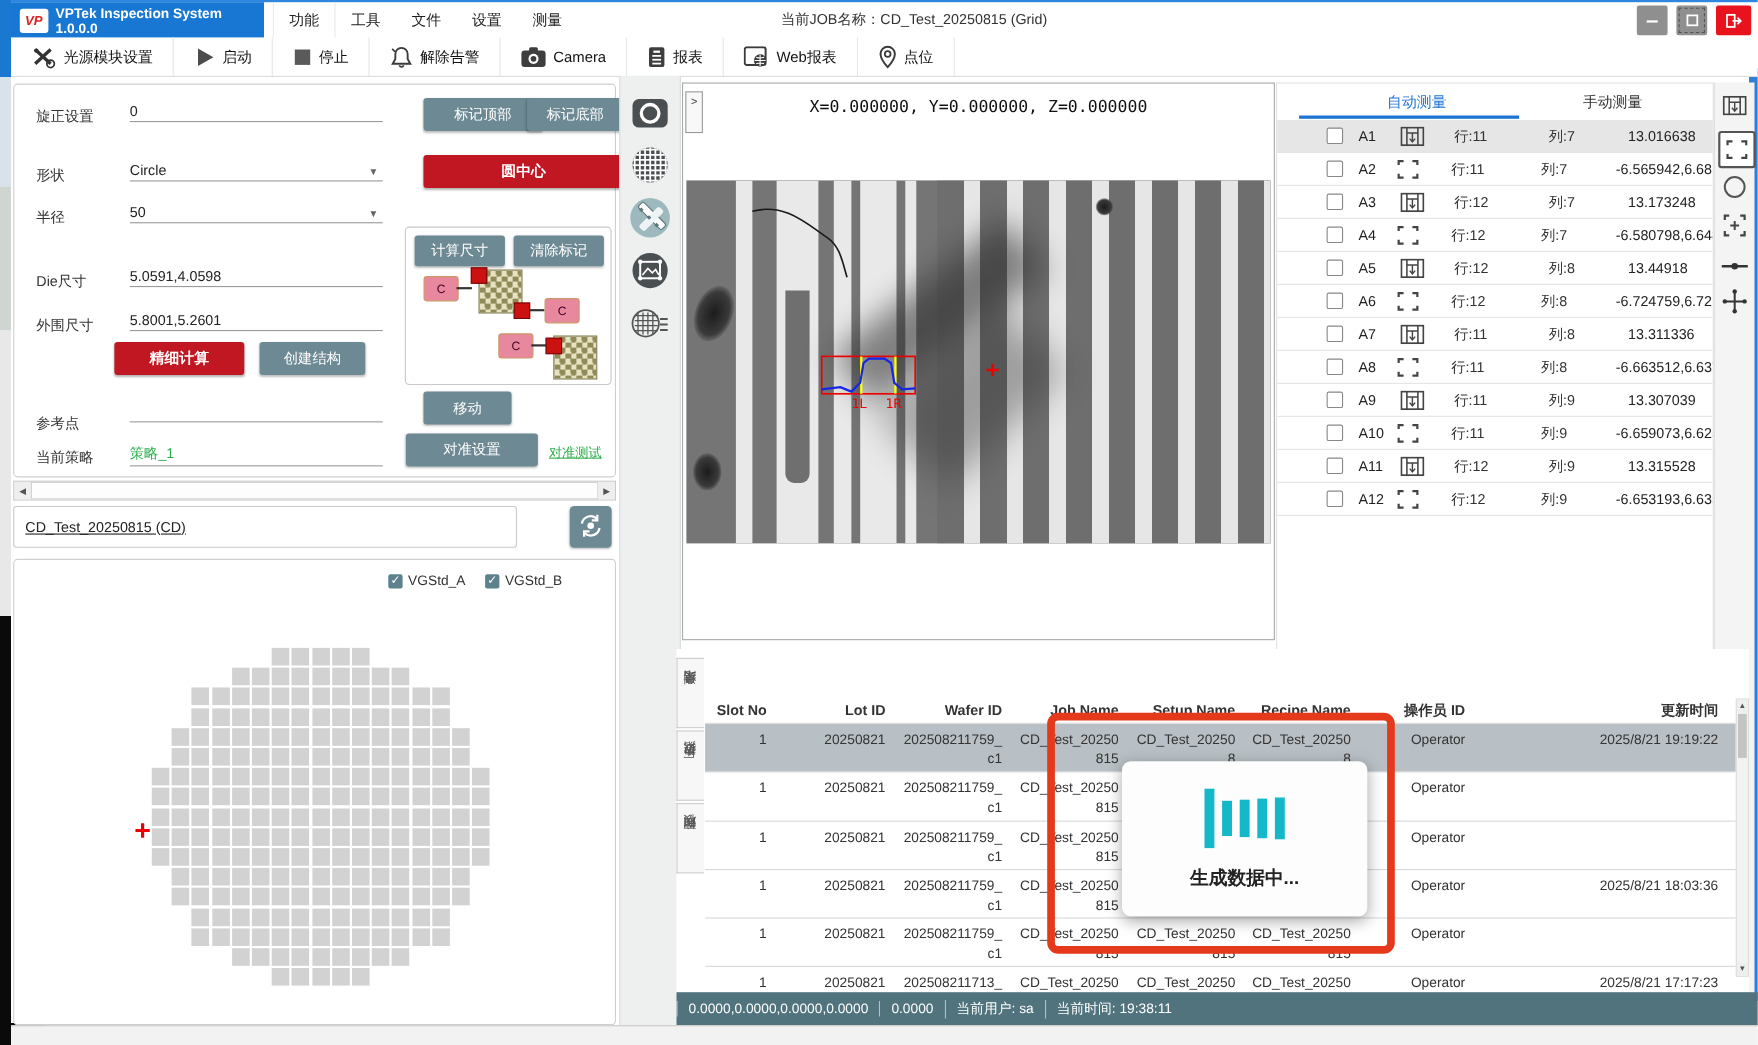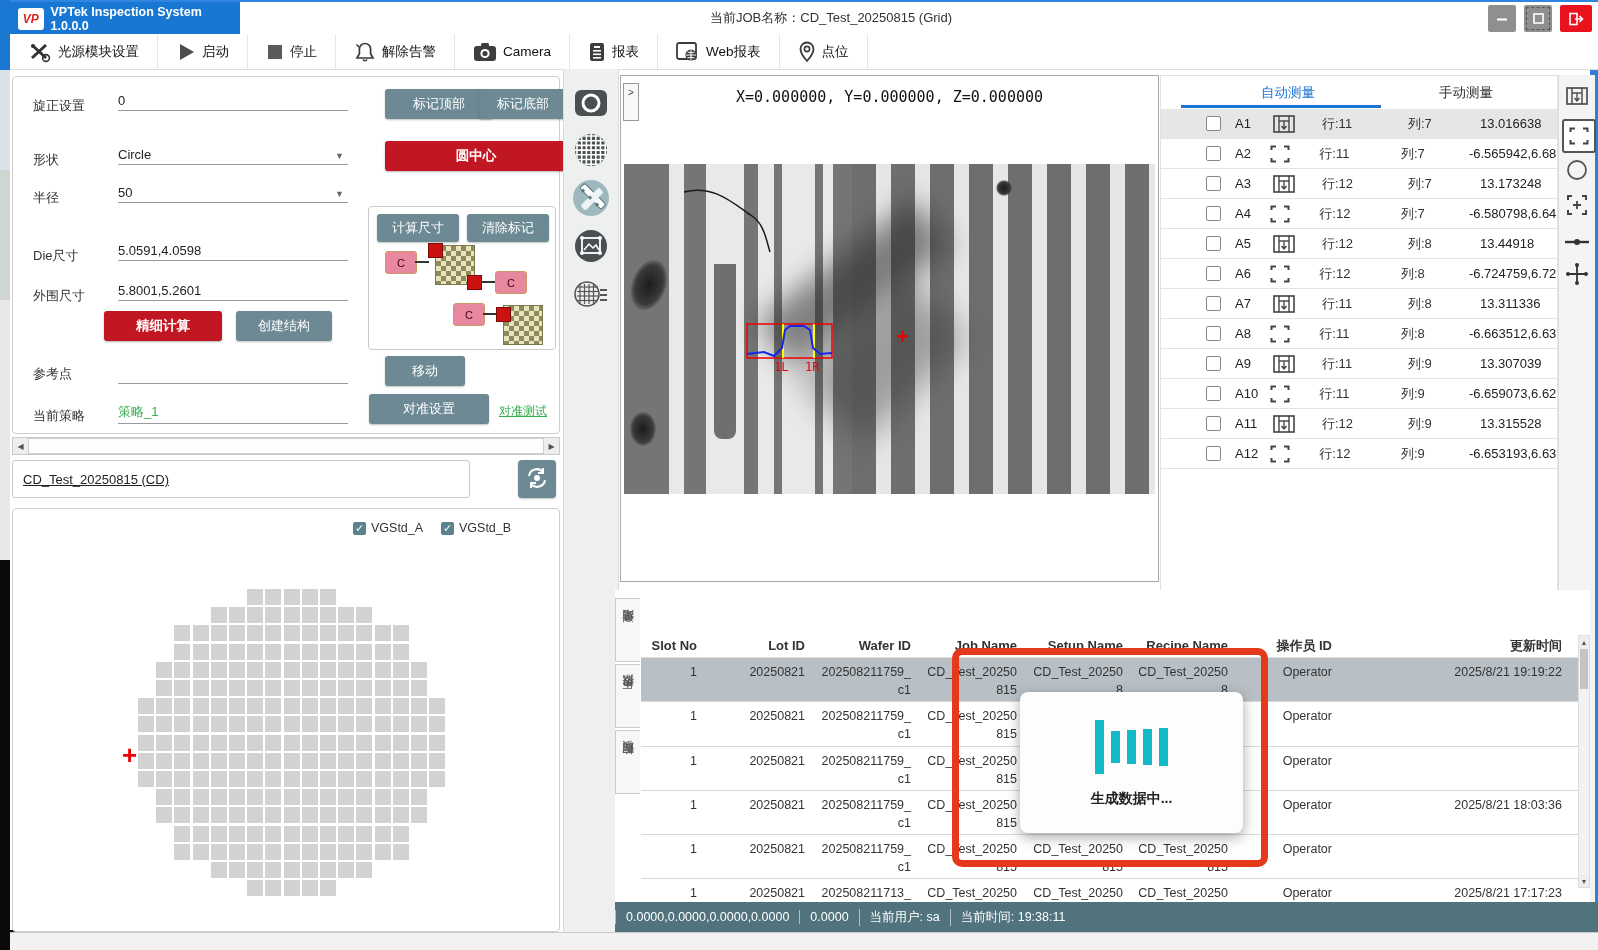--- a/index.html
+++ b/index.html
@@ -122,39 +122,46 @@
   .c-time{width:230px;}
   #v-scroll{position:absolute;left:963px;top:45px;width:12px;height:253px;background:#f2f2f2;border:1px solid #ddd;box-sizing:border-box;}
   #v-scroll .sb-arrow{width:100%;height:12px;font-size:7px;}
   #v-thumb{position:absolute;left:1px;top:13px;width:8px;height:40px;background:#c4c4c4;}
   
   #annotation-rect{left:952px;top:648px;width:302px;height:205px;border:7px solid #e5391b;border-radius:10px;z-index:40;pointer-events:none;}
   #loading-modal{left:1020px;top:692px;width:223px;height:141px;background:#fdfdfd;border-radius:8px;z-index:41;
     box-shadow:0 4px 14px rgba(0,0,0,.35);display:flex;flex-direction:column;align-items:center;justify-content:center;gap:14px;}
   #loading-bars{display:flex;align-items:center;gap:7px;height:58px;}
   .lb{width:9px;background:#14b8c8;}
-  #loading-text{font-size:14px;font-weight:bold;color:#222;}
+  #loading-text{font-size:17px;font-weight:bold;color:#222;}
   
   #status-bar{left:615px;top:902px;width:983px;height:30px;background:#50737d;color:#fff;display:flex;align-items:center;font-size:12.5px;}
   #status-left{padding-left:10px;flex:1;}
   .st-seg{padding:0 10px;border-left:1px solid rgba(255,255,255,.55);white-space:nowrap;}
   #bottom-strip{left:10px;top:932px;width:1588px;height:18px;background:#f2f2f2;border-top:1px solid #c9c9c9;}
 </style>
 </head>
 <body>
 
 <div class="abs" id="desktop-edge"></div>
 <div class="abs" id="desktop-corner"></div>
 <div class="abs" id="right-edge"></div>
 
 <div class="abs" id="titlebar">
   <div id="title-left">
     <div id="app-logo">VP</div>
     <span id="app-title">VPTek Inspection System 1.0.0.0</span>
   </div>
+  <div id="menu-bar">
+      <div class="menu-item">功能</div>
+      <div class="menu-item">工具</div>
+      <div class="menu-item">文件</div>
+      <div class="menu-item">设置</div>
+      <div class="menu-item">测量</div>
+    </div>
   <div id="job-title"><span>当前JOB名称：</span><span>CD_Test_20250815 (Grid)</span></div>
   <div class="winbtn" id="btn-min">
     <svg width="12" height="12" viewBox="0 0 12 12">
         <rect x="1" y="5.5" width="10" height="2" fill="#fff"></rect>
       </svg>
   </div>
   <div class="winbtn" id="btn-max">
     <svg width="13" height="13" viewBox="0 0 13 13">
         <rect x="2" y="2" width="9" height="9" fill="none" stroke="#fff" stroke-width="1.6"></rect>
       </svg>
@@ -282,21 +289,21 @@
 
   <span class="fld-label" style="top:170px">Die尺寸</span>
   <div class="fld-input" style="top:164px">5.0591,4.0598</div>
 
   <span class="fld-label" style="top:210px">外围尺寸</span>
   <div class="fld-input" style="top:204px">5.8001,5.2601</div>
 
   <button class="btn-red" style="left:91px;top:234px;width:118px;height:30px">精细计算</button>
   <button class="btn-slate" style="left:223px;top:234px;width:96px;height:30px">创建结构</button>
 
-  <span class="fld-label" style="top:288px">参考点</span>
+  <span class="fld-label" style="top:299px">参考点</span>
   <div class="fld-input" style="top:286px;height:16px"></div>
   <button class="btn-slate" style="left:372px;top:279px;width:80px;height:30px">移动</button>
 
   <span class="fld-label" style="top:330px">当前策略</span>
   <div class="fld-input green-text" style="top:324px">策略_1</div>
   <button class="btn-slate" style="left:356px;top:317px;width:120px;height:30px">对准设置</button>
   <a class="link-green" style="left:486px;top:326px">对准测试</a>
 </div>
 
 <div class="abs" id="h-scroll">

